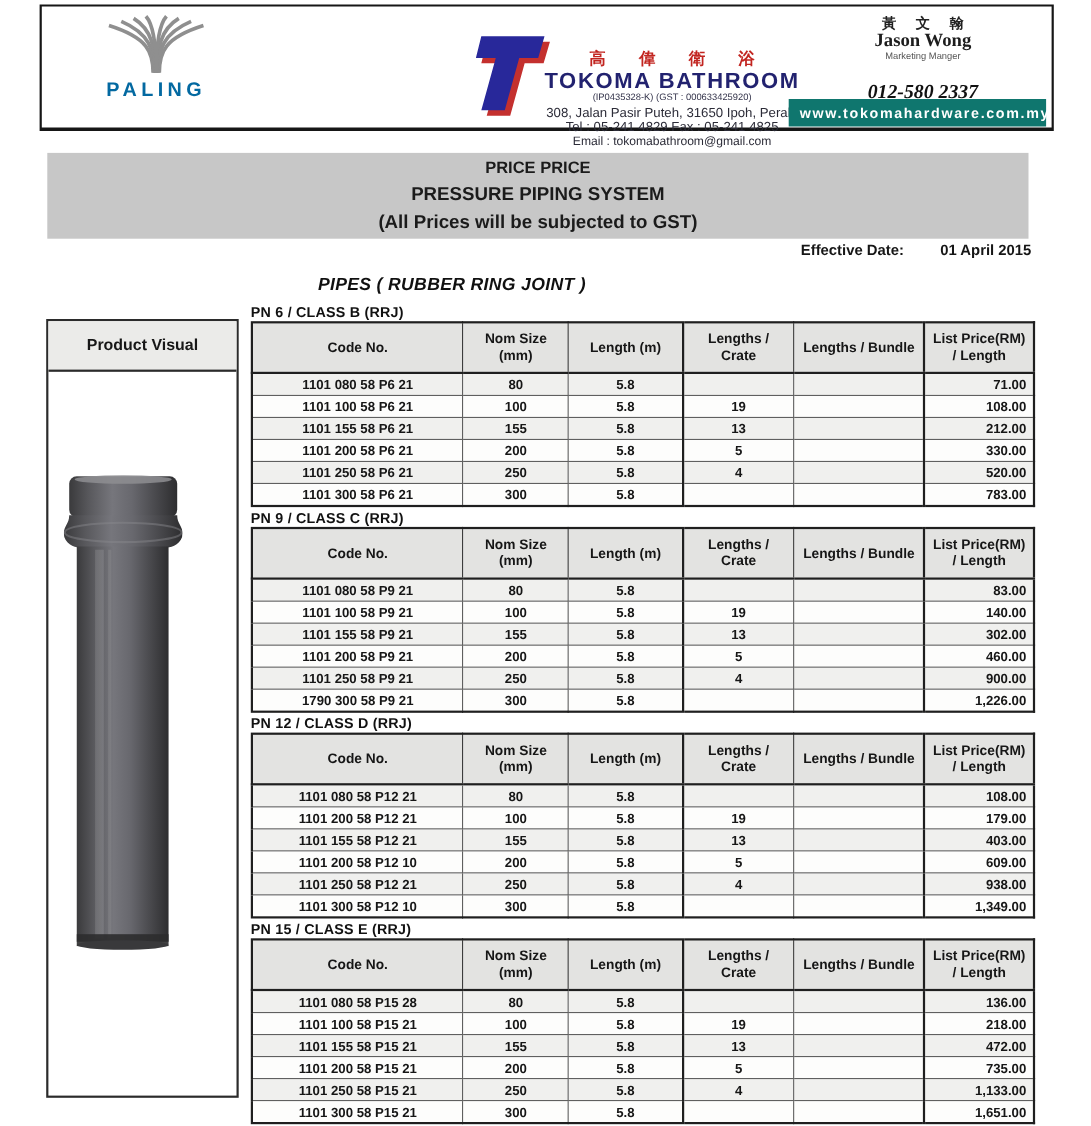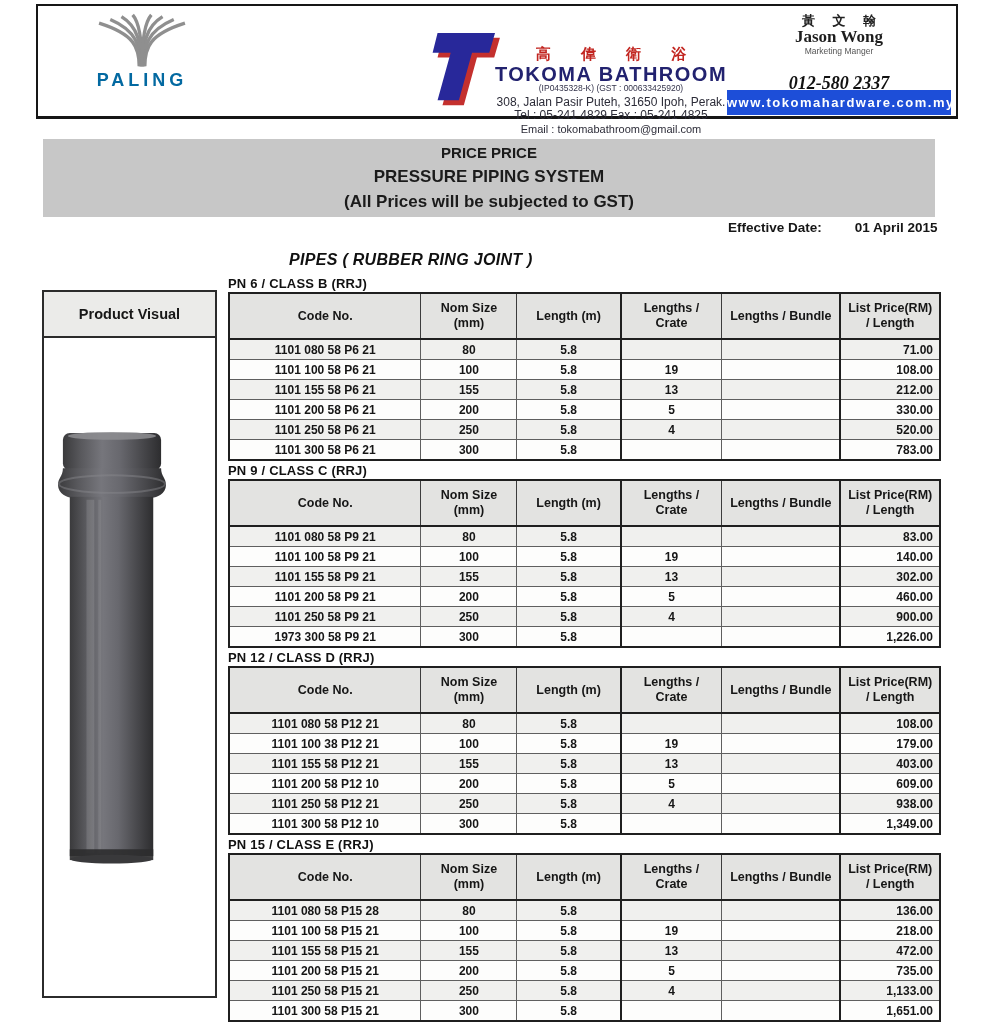--- a/index.html
+++ b/index.html
@@ -17,22 +17,22 @@
   .co-name{color:#22226f;font-weight:bold;font-size:20px;letter-spacing:1.5px;white-space:nowrap;}
   .co-reg{font-size:8.5px;color:#33334a;margin-top:-1px;}
   .co-addr{font-size:12px;color:#2c2c38;margin-top:2px;white-space:nowrap;}
   .co-tel{font-size:12px;color:#2c2c38;white-space:nowrap;}
   .co-email{font-size:11px;color:#2c2c38;white-space:nowrap;}
   .contact{position:absolute;right:32px;top:8px;width:170px;text-align:center;line-height:1.1;}
   .contact-cn{font-size:13px;font-weight:bold;color:#222;letter-spacing:7px;padding-left:7px;}
   .contact-name{font-family:"Liberation Serif",serif;font-weight:bold;font-size:17px;color:#1d1d1d;}
   .contact-title{font-size:8.5px;color:#555;}
   .contact-phone{font-family:"Liberation Serif",serif;font-weight:bold;font-style:italic;font-size:18px;color:#111;margin-top:18px;}
-  .website-bar{position:absolute;right:5px;bottom:1px;width:224px;height:25px;background:#1d4ed8;
-    color:#fff;font-weight:bold;font-size:13px;letter-spacing:1.5px;text-align:right;line-height:25px;white-space:nowrap;}
+  .website-bar{position:absolute;right:5px;bottom:1px;width:224px;height:25px;background:#0f766e;
+    color:#fff;font-weight:bold;font-size:13px;letter-spacing:1.5px;text-align:right;line-height:25px;white-space:nowrap;padding-left:10px;}
 
   
   .title-bar{position:absolute;left:43px;top:139px;width:892px;height:78px;background:#c7c7c7;
     display:flex;flex-direction:column;justify-content:space-evenly;align-items:center;text-align:center;}
   .title-l1{font-weight:bold;font-size:15px;color:#1b1b1b;}
   .title-l2{font-weight:bold;font-size:17px;color:#1b1b1b;}
   .title-l3{font-weight:bold;font-size:17px;color:#1b1b1b;}
   .effective{position:absolute;left:728px;top:220px;font-size:13.5px;font-weight:bold;color:#161616;white-space:nowrap;}
   .effective .val{margin-left:33px;}
 
@@ -311,21 +311,21 @@
             </tr>
             <tr class="odd">
               <td class="c-center">1101 250 58 P9 21</td>
               <td class="c-center">250</td>
               <td class="c-center">5.8</td>
               <td class="c-center">4</td>
               <td class="c-center"></td>
               <td class="c-right">900.00</td>
             </tr>
             <tr class="even">
-              <td class="c-center">1973 300 58 P9 21</td>
+              <td class="c-center">1790 300 58 P9 21</td>
               <td class="c-center">300</td>
               <td class="c-center">5.8</td>
               <td class="c-center"></td>
               <td class="c-center"></td>
               <td class="c-right">1,226.00</td>
             </tr>
           </tbody>
         </table>
       </div>
       <div class="section">
@@ -367,21 +367,21 @@
           <tbody>
             <tr class="odd">
               <td class="c-center">1101 080 58 P12 21</td>
               <td class="c-center">80</td>
               <td class="c-center">5.8</td>
               <td class="c-center"></td>
               <td class="c-center"></td>
               <td class="c-right">108.00</td>
             </tr>
             <tr class="even">
-              <td class="c-center">1101 100 38 P12 21</td>
+              <td class="c-center">1101 200 58 P12 21</td>
               <td class="c-center">100</td>
               <td class="c-center">5.8</td>
               <td class="c-center">19</td>
               <td class="c-center"></td>
               <td class="c-right">179.00</td>
             </tr>
             <tr class="odd">
               <td class="c-center">1101 155 58 P12 21</td>
               <td class="c-center">155</td>
               <td class="c-center">5.8</td>

